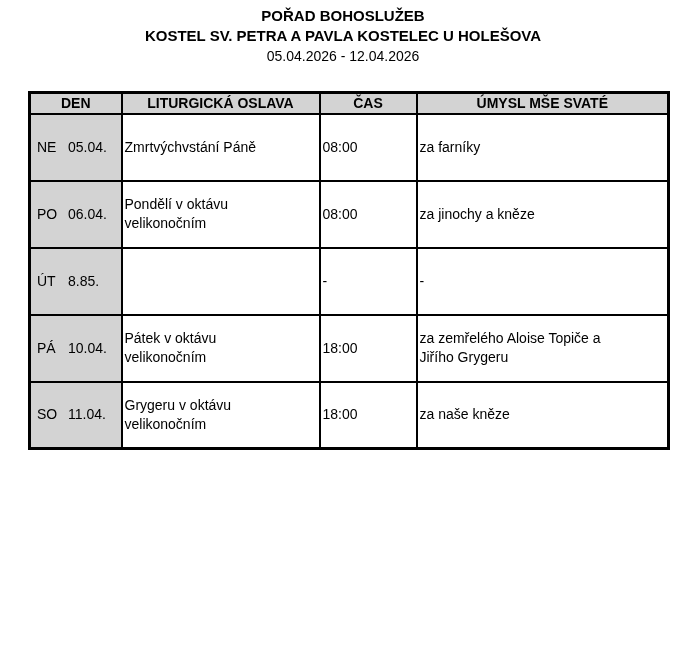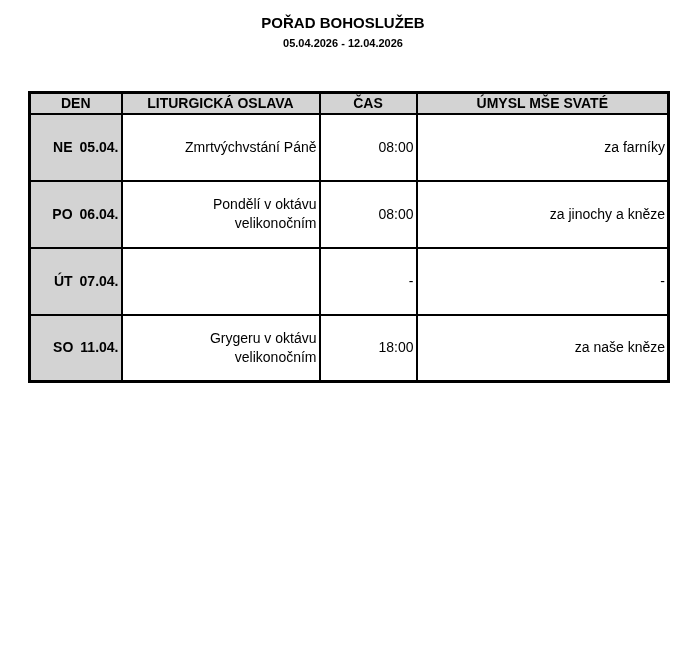--- a/index.html
+++ b/index.html
@@ -28,33 +28,33 @@
     overflow: hidden;
   }
   .doc-header {
     position: absolute;
     top: 0;
     left: 0;
     width: 100%;
     text-align: center;
   }
   .doc-title {
-    margin-top: 13px;
+    margin-top: 6px;
     font-size: 15px;
     font-weight: bold;
     line-height: 20px;
   }
   .doc-subtitle {
     font-size: 15px;
     font-weight: bold;
     line-height: 20px;
   }
   .doc-daterange {
-    font-size: 11px;
-    font-weight: bold;
+    font-size: 14px;
+    font-weight: normal;
     line-height: 20px;
   }
   table.schedule {
     position: absolute;
     left: 28px;
     top: 91px;
     width: 639px;
     border-collapse: collapse;
     table-layout: fixed;
     border: 3px solid var(--border-color);
@@ -71,46 +71,47 @@
     font-weight: bold;
     text-align: center;
     vertical-align: middle;
     padding: 0 2px;
   }
   table.schedule tbody tr {
     height: 67px;
   }
   table.schedule tbody td {
     font-size: 14px;
-    text-align: right;
+    text-align: left;
     vertical-align: middle;
     white-space: pre-line;
     line-height: 1.35;
     padding: 0 2px;
   }
   td.day-cell {
     background: var(--header-bg);
-    font-weight: bold;
+    font-weight: normal;
     text-align: right;
     padding-left: 6px !important;
     white-space: nowrap !important;
   }
   td.day-cell .day-abbrev {
     display: inline-block;
     min-width: 24px;
     margin-right: 7px;
   }
 </style>
 </head>
 <body>
 
 <div class="page">
 
   <div class="doc-header">
     <div class="doc-title">POŘAD BOHOSLUŽEB</div>
+    <div class="doc-subtitle">KOSTEL SV. PETRA A PAVLA KOSTELEC U HOLEŠOVA</div>
     <div class="doc-daterange">05.04.2026 - 12.04.2026</div>
   </div>
 
   <table class="schedule">
     <colgroup>
       <col style="width:92px">
       <col style="width:198px">
       <col style="width:97px">
       <col style="width:252px">
     </colgroup>
@@ -135,25 +136,35 @@
         <td class="day-cell">
           <span class="day-abbrev">PO</span><span class="day-date">06.04.</span>
         </td>
         <td>Pondělí v oktávu
 velikonočním</td>
         <td>08:00</td>
         <td>za jinochy a kněze</td>
       </tr>
       <tr>
         <td class="day-cell">
-          <span class="day-abbrev">ÚT</span><span class="day-date">07.04.</span>
+          <span class="day-abbrev">ÚT</span><span class="day-date">8.85.</span>
         </td>
         <td></td>
         <td>-</td>
         <td>-</td>
+      </tr>
+      <tr>
+        <td class="day-cell">
+          <span class="day-abbrev">PÁ</span><span class="day-date">10.04.</span>
+        </td>
+        <td>Pátek v oktávu
+velikonočním</td>
+        <td>18:00</td>
+        <td>za zemřelého Aloise Topiče a
+Jiřího Grygeru</td>
       </tr>
       <tr>
         <td class="day-cell">
           <span class="day-abbrev">SO</span><span class="day-date">11.04.</span>
         </td>
         <td>Grygeru v oktávu
 velikonočním</td>
         <td>18:00</td>
         <td>za naše kněze</td>
       </tr>

